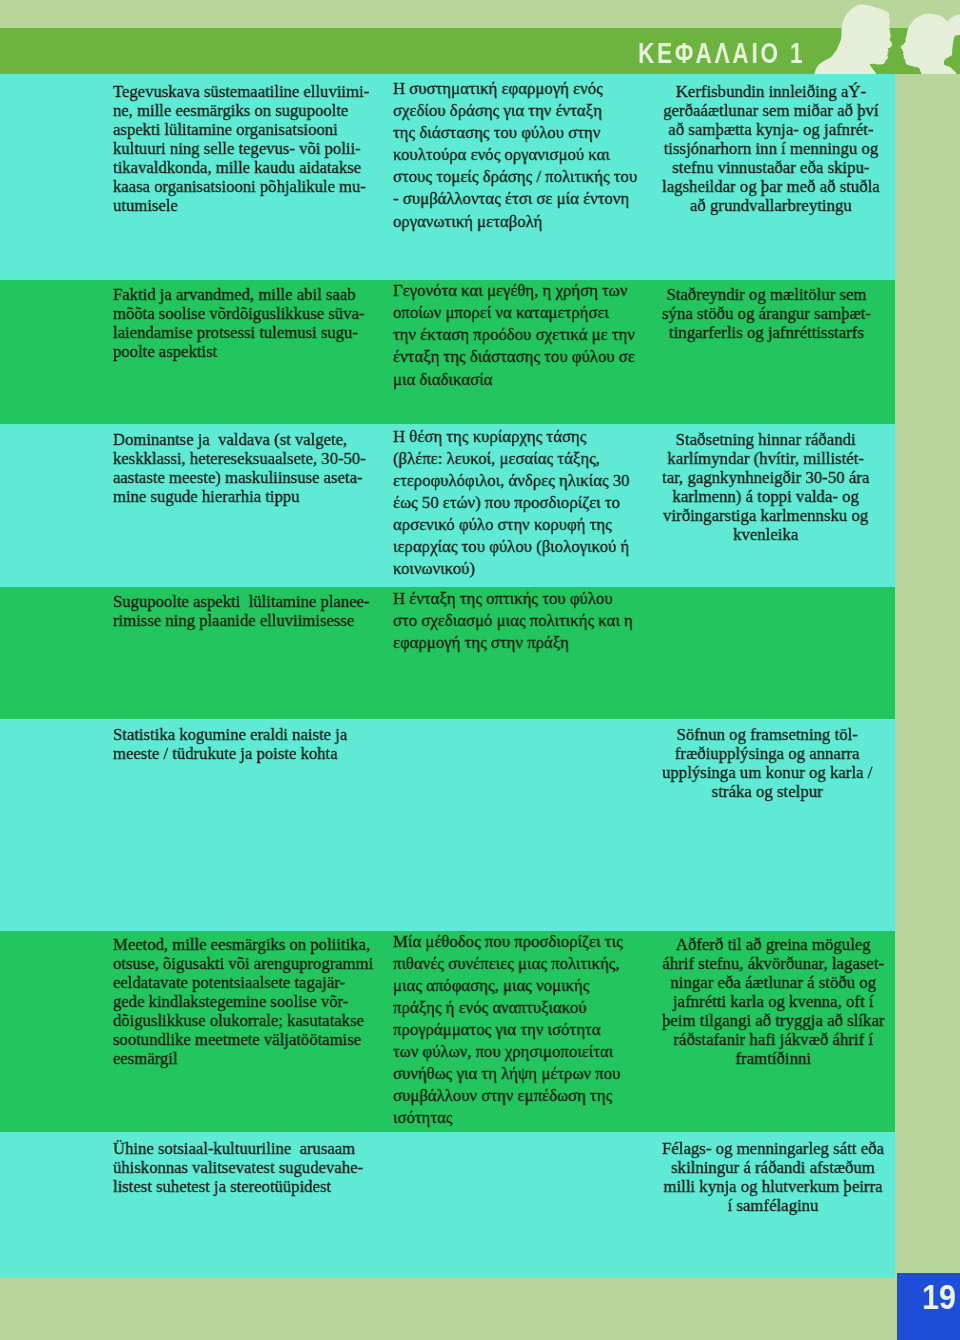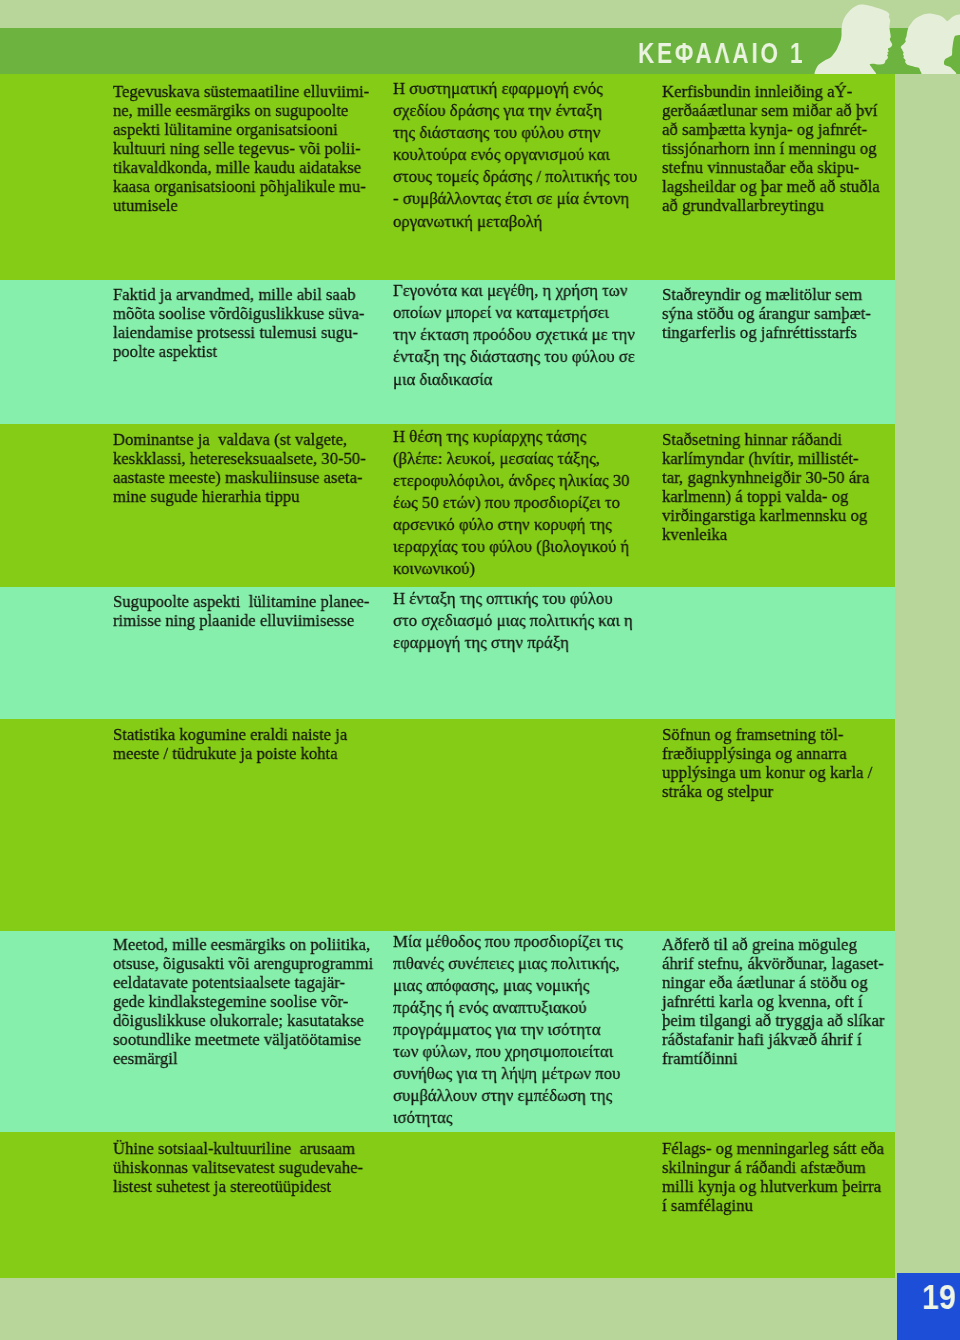--- a/index.html
+++ b/index.html
@@ -15,28 +15,28 @@
   .chapter{
     position:absolute;left:638px;top:52.9px;
     font-family:"Liberation Sans",sans-serif;font-weight:bold;
     font-size:28.8px;letter-spacing:3.63px;color:#eaf3df;
     white-space:pre;line-height:0;
     transform:scaleX(0.78);transform-origin:0 0;will-change:transform;
   }
   .silhouettes{position:absolute;left:800px;top:0;width:160px;height:74px;overflow:hidden;}
   .table{position:absolute;left:0;top:74px;width:895px;}
   .row{position:relative;width:895px;box-sizing:border-box;overflow:hidden;}
-  .row.light{background:#84cc16;}
-  .row.dark{background:#86efac;}
+  .row.light{background:#5eead4;}
+  .row.dark{background:#22c55e;}
   .cell{position:absolute;font-size:17.6px;color:#15150f;-webkit-text-stroke:0.28px #15150f;}
   .cell span{display:block;height:19px;line-height:19px;white-space:pre;
              transform-origin:0 0;will-change:transform;}
   .col-estonian {left:112.8px;}
   .col-greek    {left:392.5px;margin-top:-5.3px;}
-  .col-icelandic{left:661.5px;}
+  .col-icelandic{left:661.5px;text-align:center;}
   .col-estonian  span{transform:scaleX(0.9475);}
   .col-greek     span{transform:scaleX(0.9525);height:22.1px;line-height:22.1px;}
   .col-icelandic span{transform:scaleX(0.9545);}
   .pagenum{
     position:absolute;left:897px;top:1272.5px;width:63px;height:67.5px;background:#1d4ed8;
   }
   .pagenum span{
     position:absolute;left:24.5px;top:24px;
     font-family:"Liberation Sans",sans-serif;font-weight:bold;font-size:35px;
     line-height:0;white-space:pre;color:#eef5e4;

